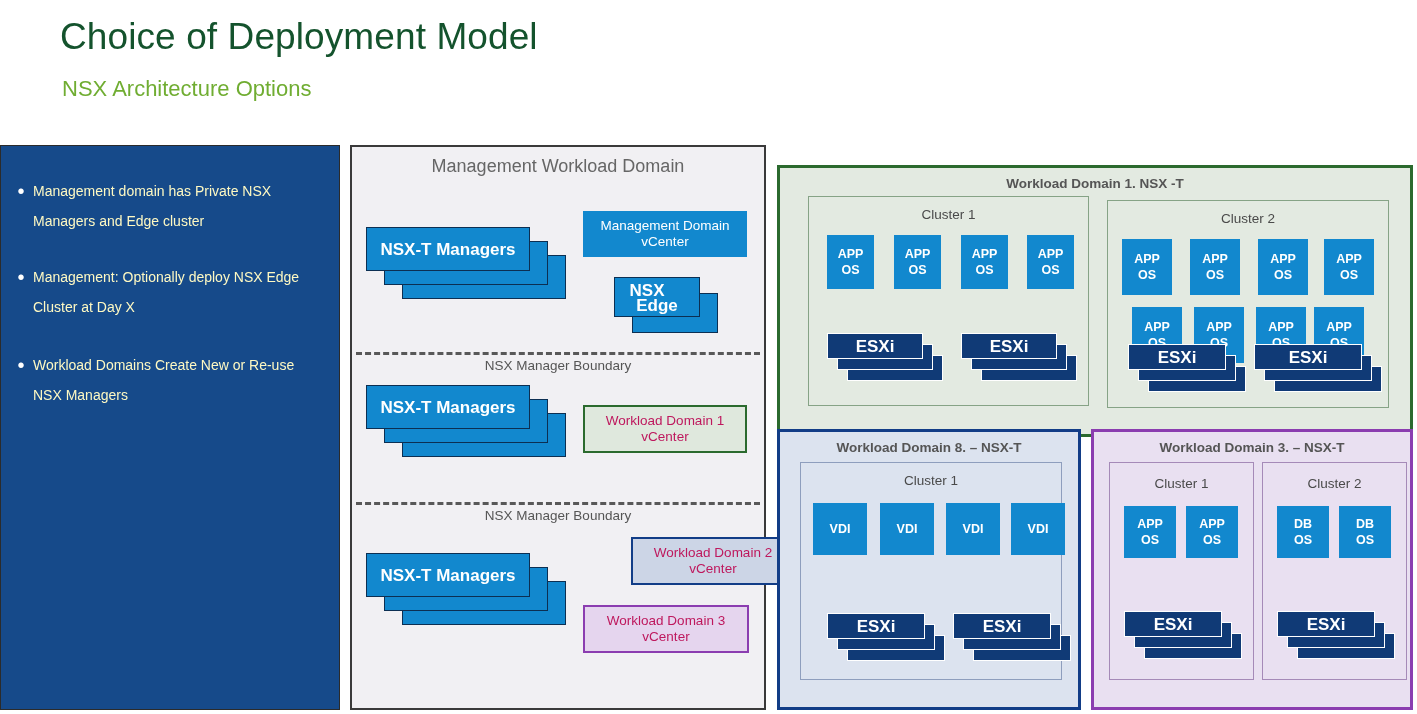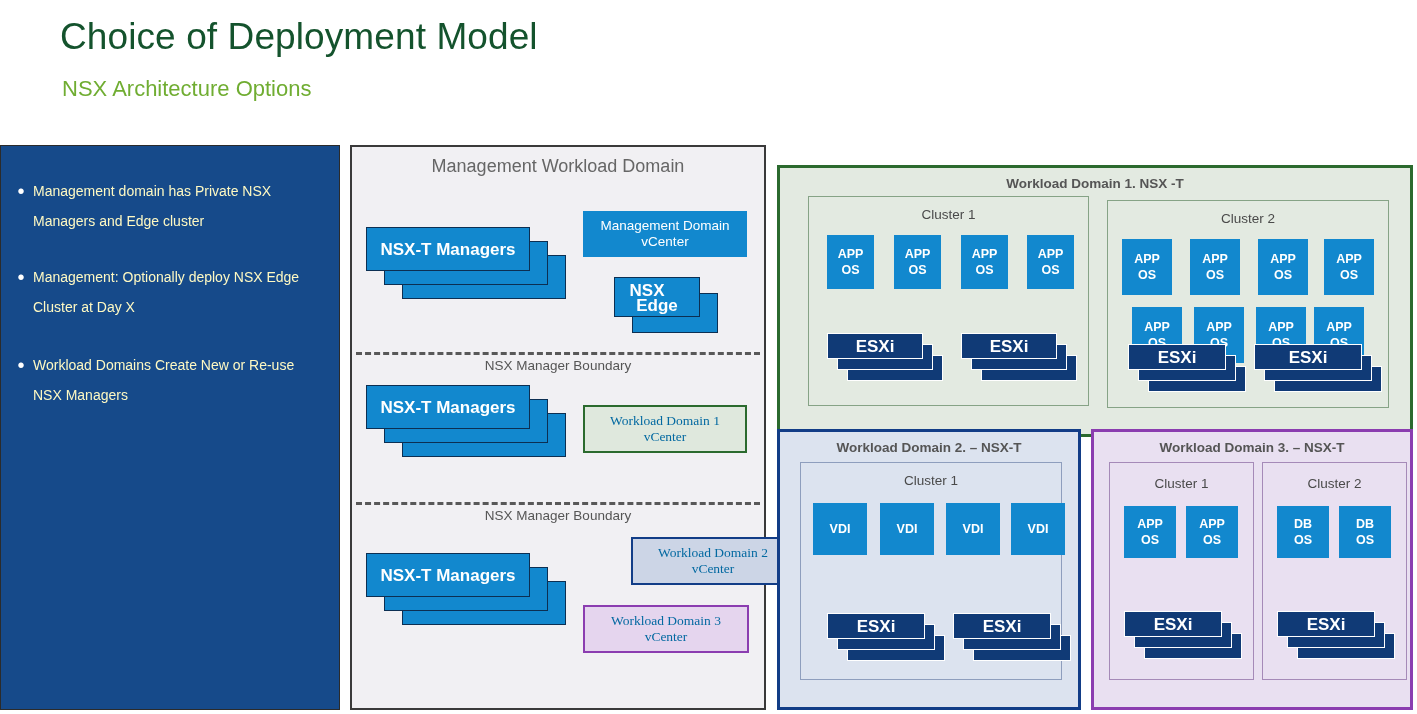--- a/index.html
+++ b/index.html
@@ -78,21 +78,21 @@
     display:flex;align-items:center;justify-content:center;
     text-align:center;line-height:16px;
   }
   .box.blue{
     background:#1288CE;color:#ffffff;font-size:13.5px;
   }
   .box.vm{
     background:#1288CE;color:#ffffff;font-size:12.5px;font-weight:bold;
     line-height:16px;
   }
-  .box.vc{font-size:13.5px;color:#0369a1;font-family:Liberation Serif, serif;}
+  .box.vc{font-size:13.5px;color:#be185d;}
   .box.vc.green{background:#dfe8dd;border:2.5px solid #2B6A2E;}
   .box.vc.navy{background:#ccd5e6;border:2.5px solid #123D87;margin-left:43px;}
   .box.vc.purple{background:#e5d5ee;border:2.5px solid #8B3DB0;}
 
   
   .wd{position:absolute;box-sizing:border-box;}
   .wd-title{
     position:absolute;left:0;right:0;text-align:center;
     font-size:13.5px;font-weight:bold;color:#555555;
   }
@@ -287,21 +287,21 @@
       <div class="stack" style="left:146px;top:143px;width:130px;height:56px;">
         <div class="layer navy" style="left:20px;top:22px;width:108px;height:26px;"></div>
         <div class="layer navy" style="left:10px;top:11px;width:108px;height:26px;"></div>
         <div class="layer navy front" style="left:0px;top:0px;width:108px;height:26px;"></div>
         <div class="lbl" style="top:6px;width:108px;">ESXi</div>
       </div>
     </div>
   </div>
 
   <div class="wd wd2">
-    <div class="wd-title" style="top:8px;">Workload Domain 2. – NSX-T</div>
+    <div class="wd-title" style="top:8px;">Workload Domain 8. – NSX-T</div>
 
     <div class="cluster b" style="left:20px;top:30px;width:262px;height:218px;">
       <div class="cluster-title" style="top:10px;">Cluster 1</div>
 
       <div class="box vm" style="left:12px;top:40px;width:54px;height:52px;flex-direction:column;">
         <span>VDI</span>
       </div>
       <div class="box vm" style="left:79px;top:40px;width:54px;height:52px;flex-direction:column;">
         <span>VDI</span>
       </div>

